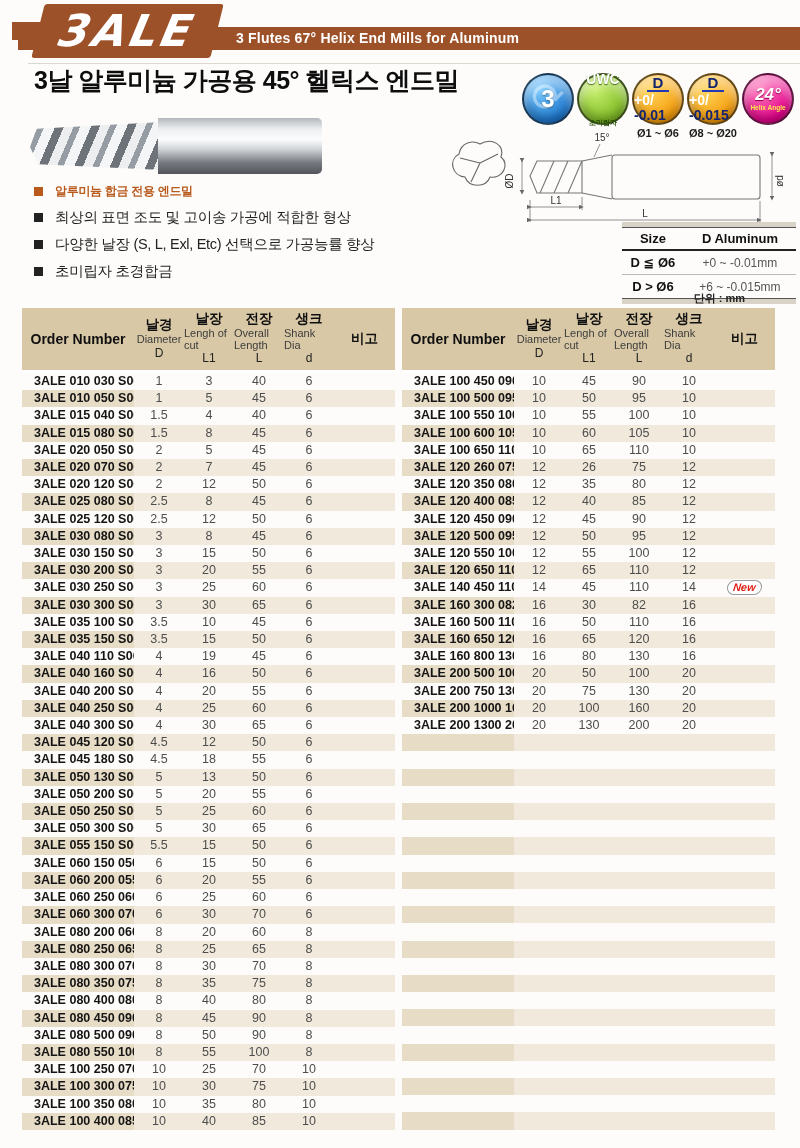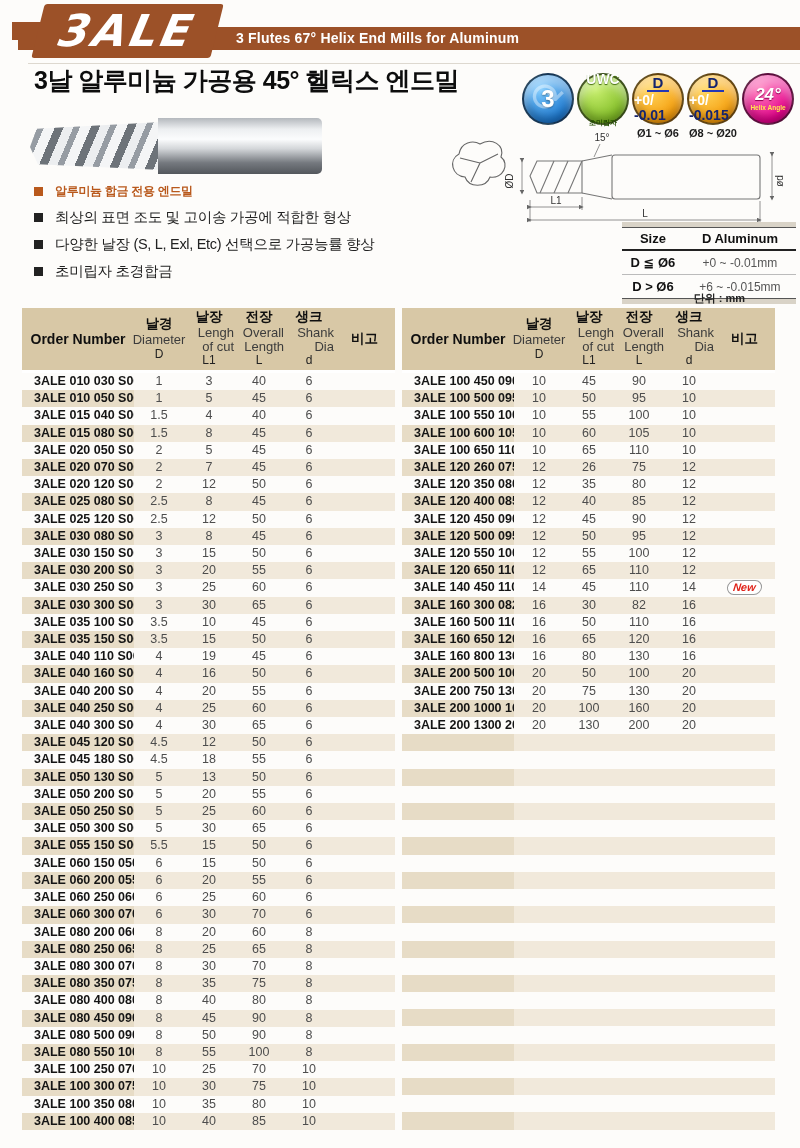--- a/index.html
+++ b/index.html
@@ -73,21 +73,21 @@
 
   
   .ptable{position:absolute;top:308px;border-collapse:collapse;table-layout:fixed;width:373px;}
   .ptable.left{left:22px;} .ptable.right{left:402px;}
   .ptable col.c1{width:112px;} .ptable col.cn{width:50px;} .ptable col.c6{width:61px;}
   .ptable th{background:#d8c8a6;height:62px;vertical-align:middle;padding:0;}
   .ptable thead tr{border-bottom:3px solid #fff;}
   .th-order{font-size:14px;font-weight:bold;color:#0f0f0f;text-align:center;}
   .th-stack{display:flex;flex-direction:column;align-items:center;justify-content:center;gap:1px;}
   .th-stack .kr{font-size:13.5px;font-weight:bold;color:#0f0f0f;line-height:1.1;}
-  .th-stack .en{font-size:13px;font-weight:normal;color:#3c3c3c;line-height:1.05;text-align:right;}
+  .th-stack .en{font-size:11px;font-weight:normal;color:#3c3c3c;line-height:1.05;text-align:left;}
   .th-stack .sym{font-size:12px;font-weight:normal;color:#222;line-height:1.1;}
   .ptable td{height:17.2px;padding:0;font-size:12.5px;line-height:17.2px;white-space:nowrap;overflow:hidden;}
   .ptable td.c-order{text-align:left;padding-left:12px;font-weight:bold;color:#141414;}
   .ptable td.c-num{text-align:center;color:#4d4d4d;}
   .ptable td.c-note{text-align:center;}
   .ptable tbody tr:nth-child(even) td{background:#f1e9db;}
   .ptable tbody tr:nth-child(even) td.c-order{background:#e7dcc6;}
   .new-badge{display:inline-block;background:#fff;border:1px solid #9a9a9a;border-radius:8px;
              padding:0 5px;color:#e0241b;font-style:italic;font-weight:800;font-size:11px;line-height:13px;
              transform:skewX(-6deg);}

